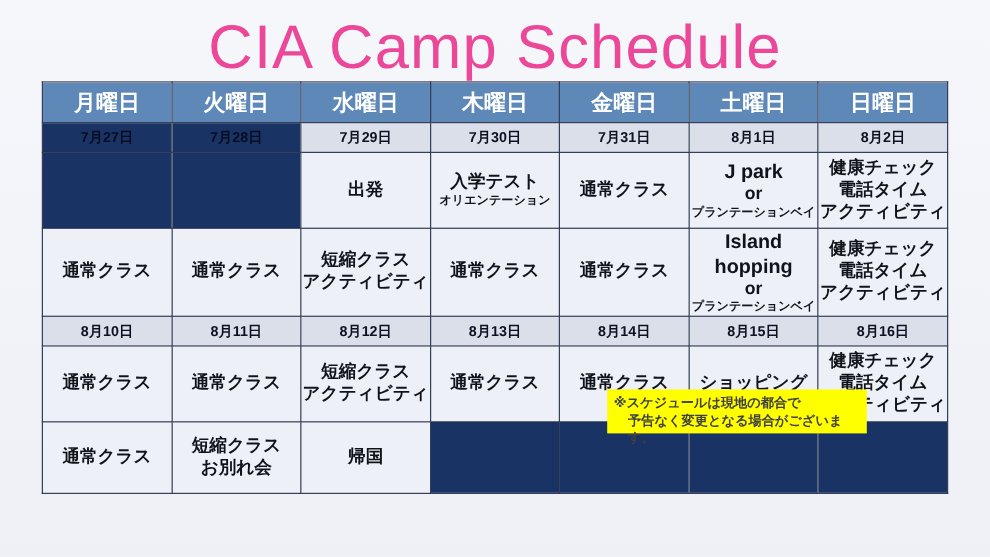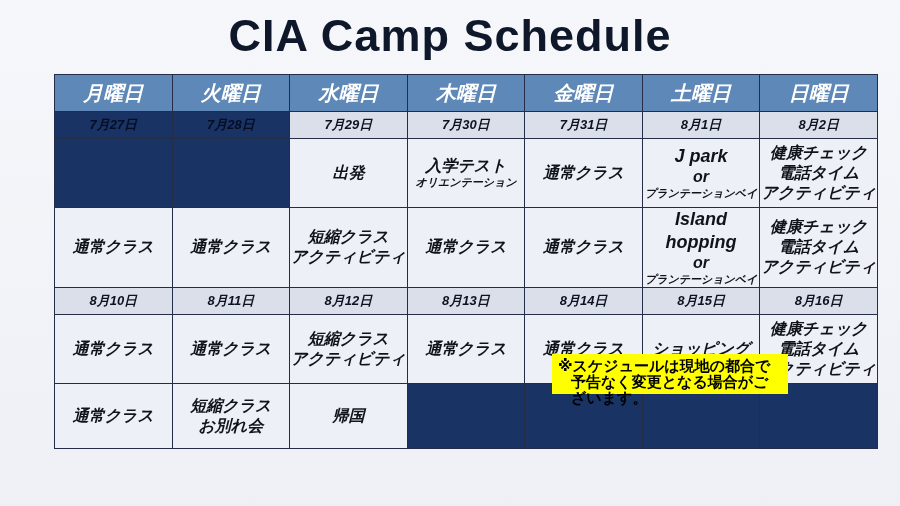--- a/index.html
+++ b/index.html
@@ -15,33 +15,32 @@
     position: relative;
     width: 900px;
     height: 506px;
   }
   .title {
     position: absolute;
     top: 10px;
     left: 0;
     width: 100%;
     text-align: center;
-    color: #0f172a;
-    font-size: 45px;
-    font-weight: bold;
+    color: #ec4899;
+    font-size: 56px;
+    font-weight: normal;
     letter-spacing: 1px;
   }
   table.schedule {
     position: absolute;
-    left: 54px;
+    left: 38px;
     top: 74px;
     width: 824px;
     border-collapse: collapse;
     table-layout: fixed;
-    font-style: italic;
   }
   table.schedule td {
     border: 1px solid #232d47;
     text-align: center;
     vertical-align: middle;
     padding: 0;
     overflow: hidden;
   }
   tr.r-day td {
     height: 36px;
@@ -75,22 +74,22 @@
   .ln.sm { font-size: 11px; font-weight: bold; }
   .ln.md { font-size: 18px; font-weight: bold; }
   .note {
     position: absolute;
     left: 552px;
     top: 354px;
     width: 236px;
     height: 40px;
     box-sizing: border-box;
     background: #ffff00;
-    color: #000000;
-    font-size: 15px;
+    color: #404040;
+    font-size: 12px;
     font-weight: bold;
     text-align: left;
     padding: 4px 6px 0 6px;
     line-height: 16px;
     z-index: 5;
   }
   .note .ln2 { padding-left: 13px; font-family: Liberation Serif, serif; }
 </style>
 </head>
 <body>

